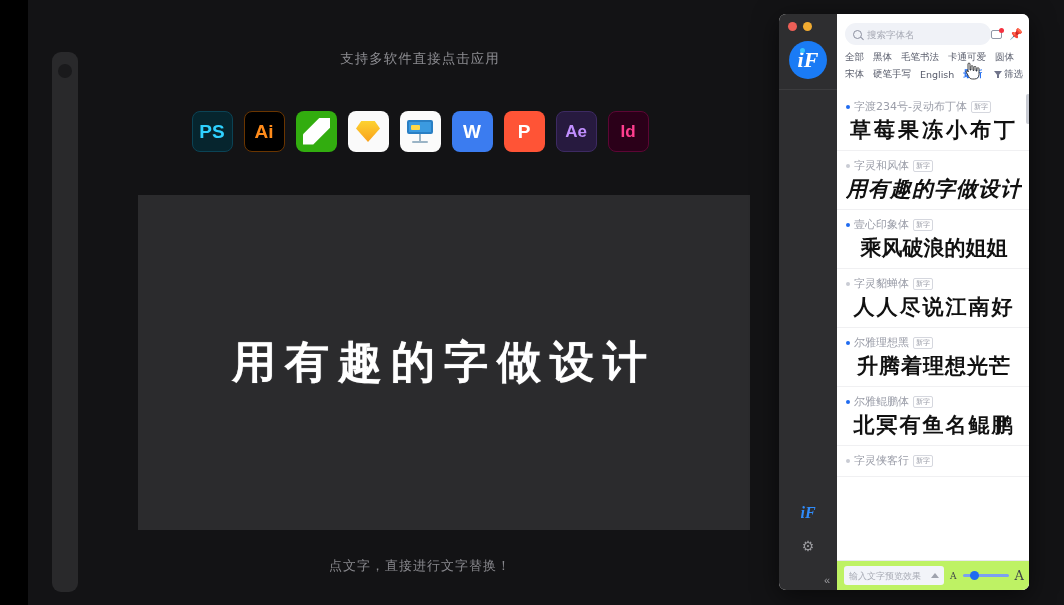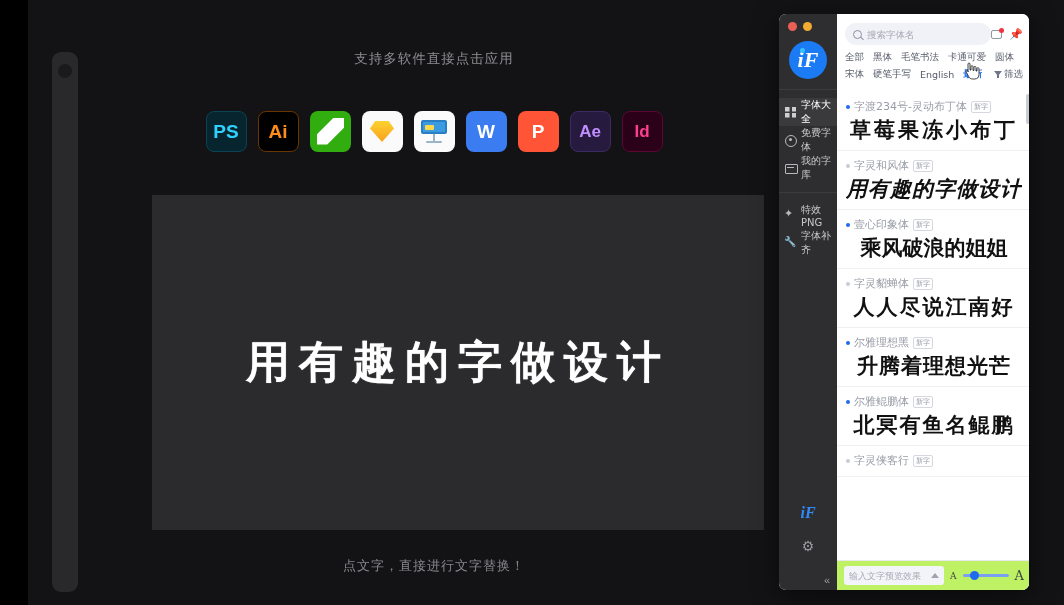--- a/index.html
+++ b/index.html
@@ -20,21 +20,21 @@
     width: 26px; height: 540px;
     background: #29292b; border-radius: 9px;
   }
   .toolstrip .dot {
     position: absolute; left: 6px; top: 12px;
     width: 14px; height: 14px; border-radius: 50%;
     background: #1a1a1c;
   }
 
   
-  .stage { position: absolute; left: 98px; top: 0; width: 672px; height: 594px; }
+  .stage { position: absolute; left: 84px; top: 0; width: 672px; height: 594px; }
   .caption-top {
     position: absolute; top: 50px; left: 0; width: 672px;
     text-align: center; color: #8d8d92; font-size: 13.5px; letter-spacing: 1px;
   }
   .app-row {
     position: absolute; top: 111px; left: 0; width: 672px;
     display: flex; justify-content: center; gap: 11px;
   }
   .app-icon {
     width: 41px; height: 41px; border-radius: 8px;
@@ -335,43 +335,20 @@
       <div class="win-dots">
         <i class="c-red"></i>
         <i class="c-yel"></i>
       </div>
       <div class="brand">
         <span class="dotmark"></span>
         <span>iF</span>
       </div>
       <div class="nav-sep"></div>
 
-      <div class="nav">
-        <div class="nav-item active">
-          <span class="ico ico-grid"></span>
-          <span>字体大全</span>
-        </div>
-        <div class="nav-item">
-          <span class="ico ico-circle"></span>
-          <span>免费字体</span>
-        </div>
-        <div class="nav-item">
-          <span class="ico ico-book"></span>
-          <span>我的字库</span>
-        </div>
-        <div class="nav-sep"></div>
-        <div class="nav-item" style="margin-top:8px">
-          <span class="ico ico-png"></span>
-          <span>特效PNG</span>
-        </div>
-        <div class="nav-item">
-          <span class="ico ico-wrench"></span>
-          <span>字体补齐</span>
-        </div>
-      </div>
 
       <div class="sidebar-bottom">
         <div class="mini-logo">iF</div>
         <div class="gear">⚙</div>
         <div class="collapse">«</div>
       </div>
     </div>
 
     <div class="app-main">
 

